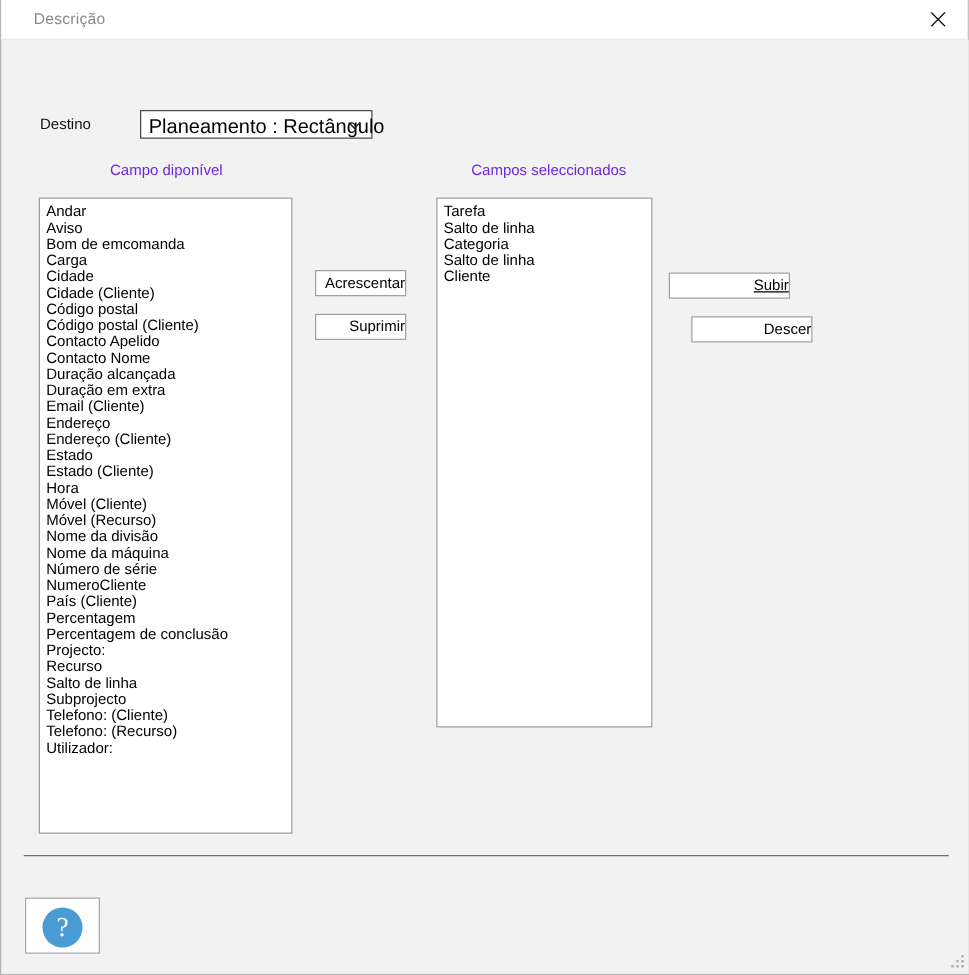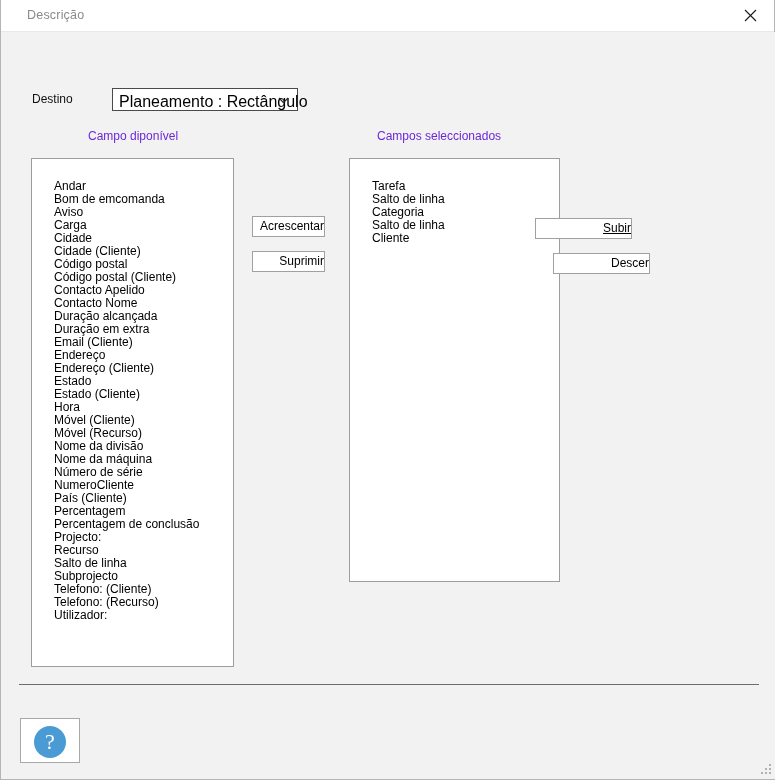--- a/index.html
+++ b/index.html
@@ -124,26 +124,26 @@
   }
   #list-available {
     left: 29px;
     top: 126px;
     width: 203px;
     height: 509px;
   }
   #list-selected {
     left: 347px;
     top: 126px;
-    width: 211px;
+    width: 173px;
     height: 424px;
   }
   .listbox ul {
     list-style: none;
-    margin: 17px;
+    margin: 0;
     padding: 4px 0 0 0;
   }
   .listbox li {
     font-size: 12px;
     line-height: 13px;
     color: #000;
     padding: 0 0 0 5px;
     white-space: nowrap;
     cursor: default;
   }
@@ -251,22 +251,22 @@
         <polyline points="1,1 5.5,5.6 10,1" fill="none" stroke="#222" stroke-width="1.1"></polyline>
       </svg>
     </div>
 
     <div class="col-header" id="header-available">Campo diponível</div>
     <div class="col-header" id="header-selected">Campos seleccionados</div>
 
     <div class="listbox" id="list-available">
       <ul>
           <li>Andar</li>
+          <li>Aviso</li>
           <li>Bom de emcomanda</li>
-          <li>Aviso</li>
           <li>Carga</li>
           <li>Cidade</li>
           <li>Cidade (Cliente)</li>
           <li>Código postal</li>
           <li>Código postal (Cliente)</li>
           <li>Contacto Apelido</li>
           <li>Contacto Nome</li>
           <li>Duração alcançada</li>
           <li>Duração em extra</li>
           <li>Email (Cliente)</li>

